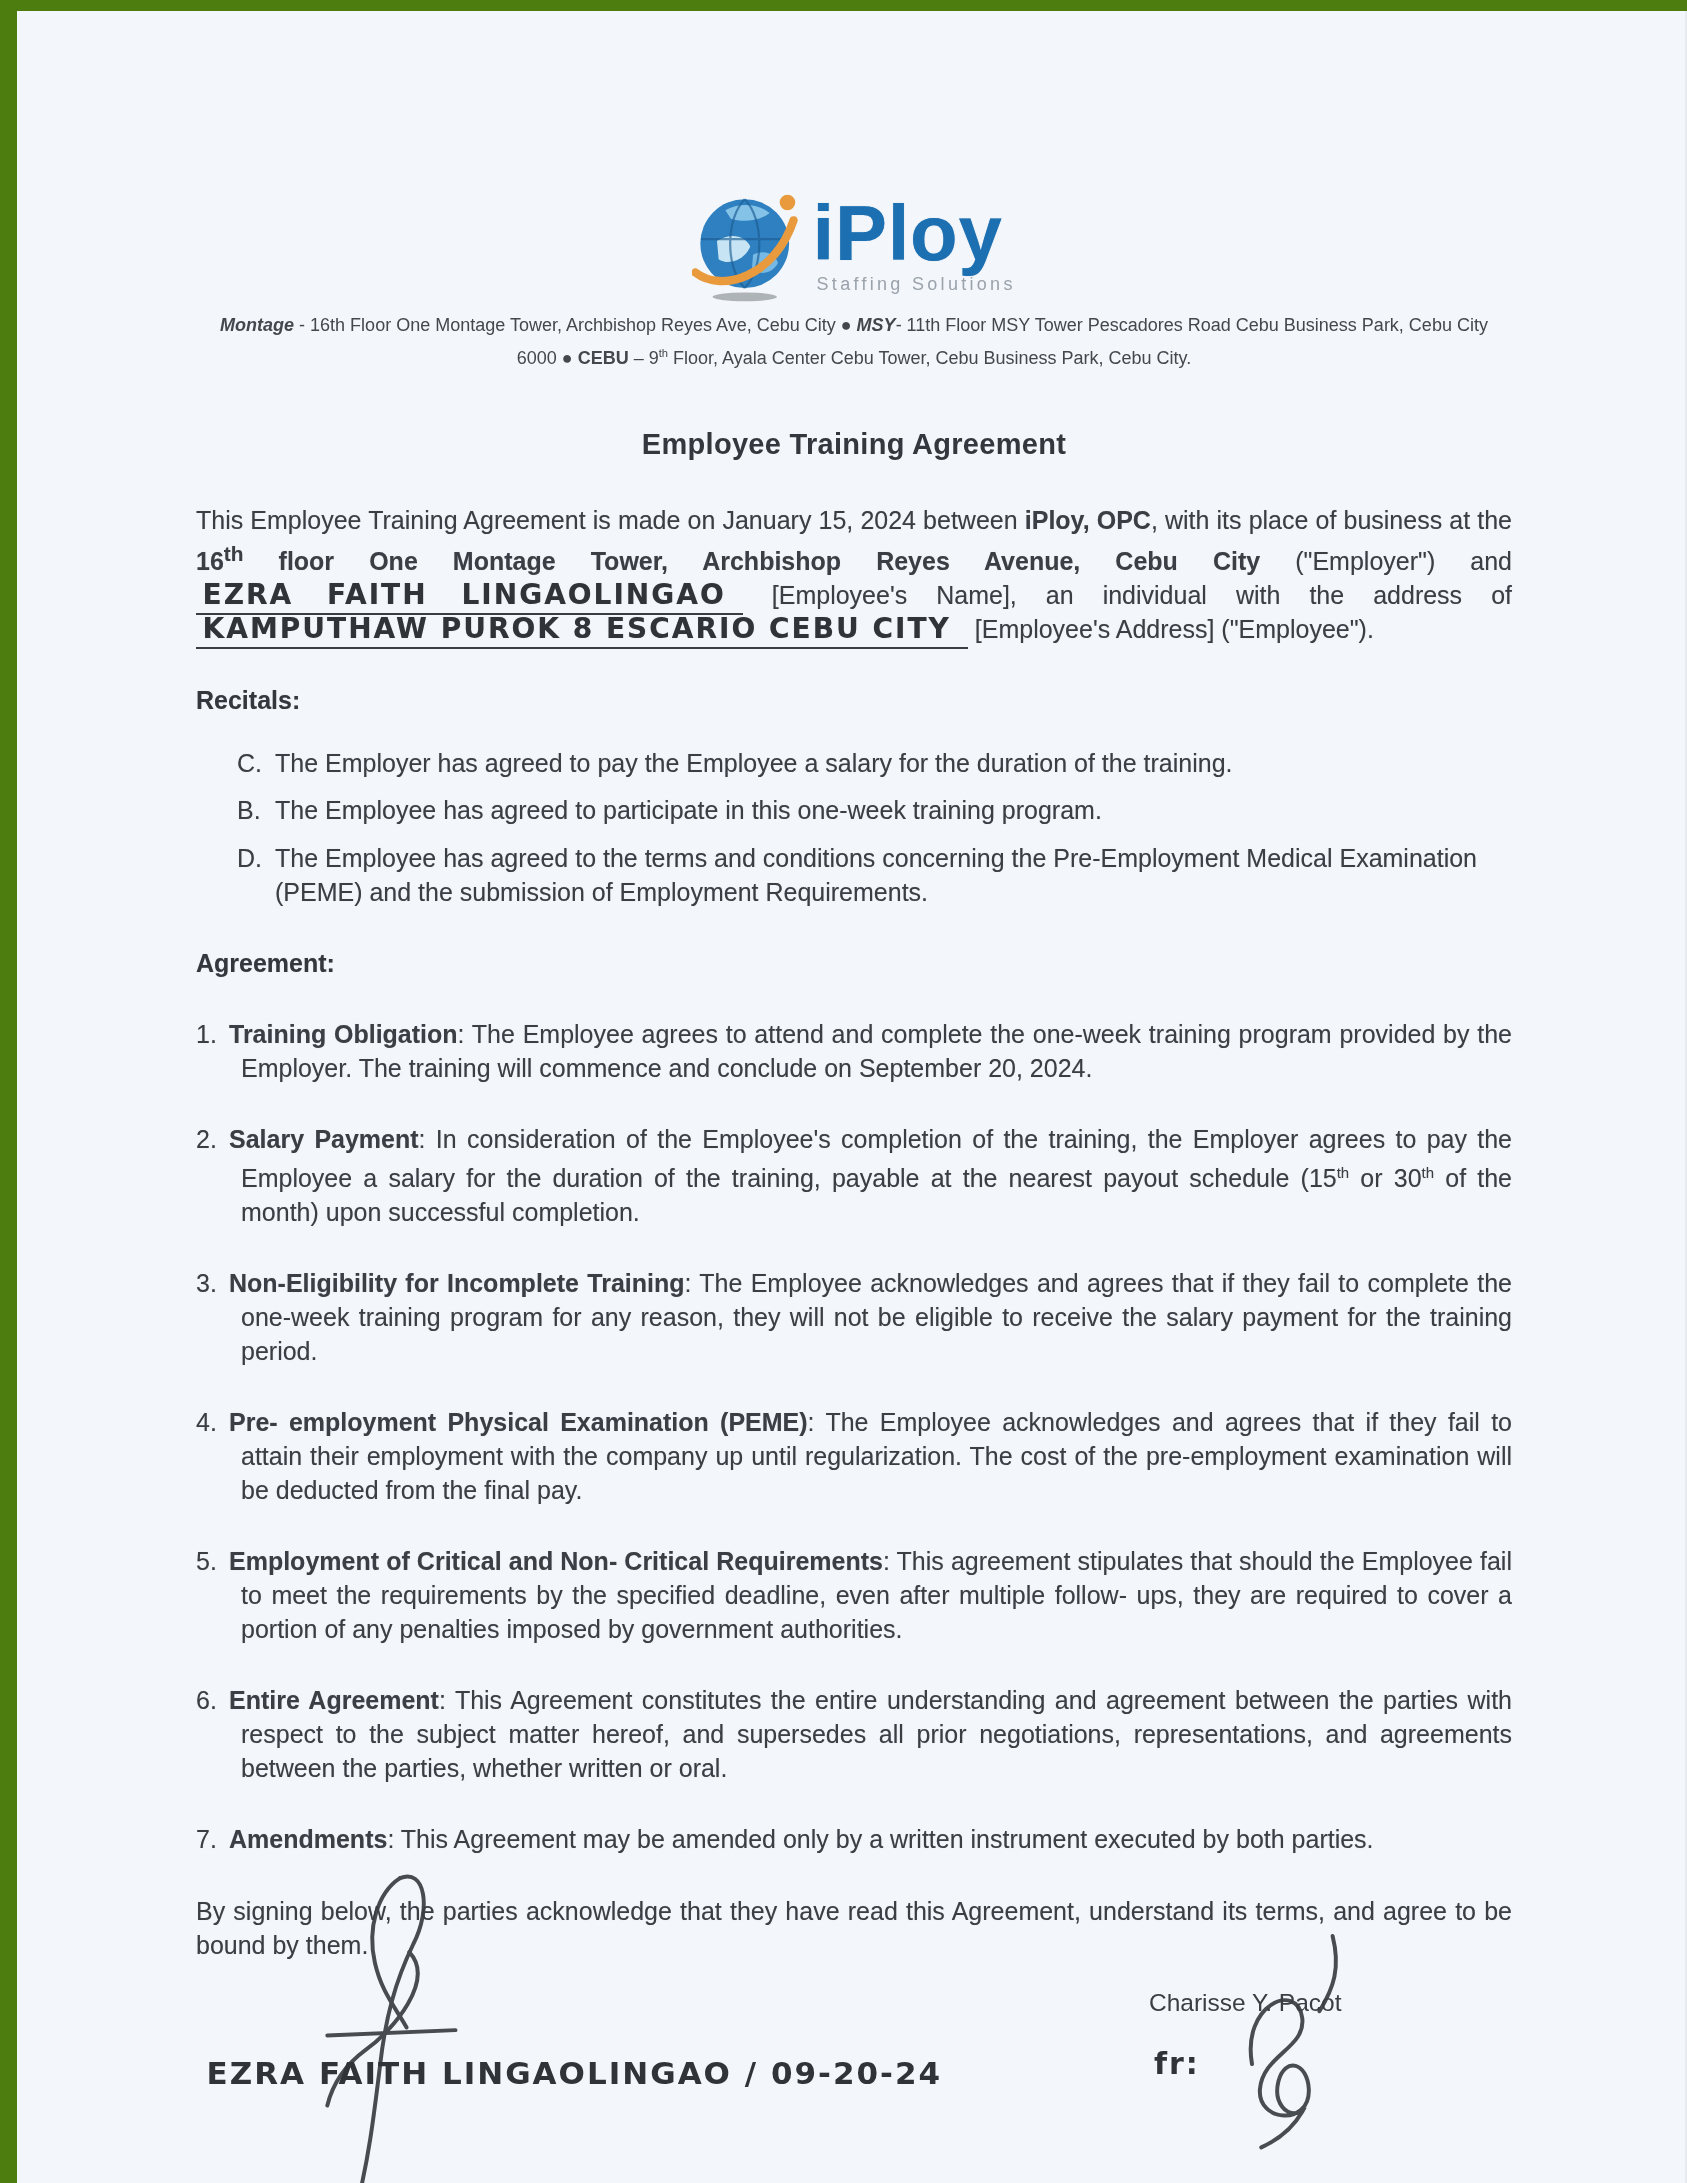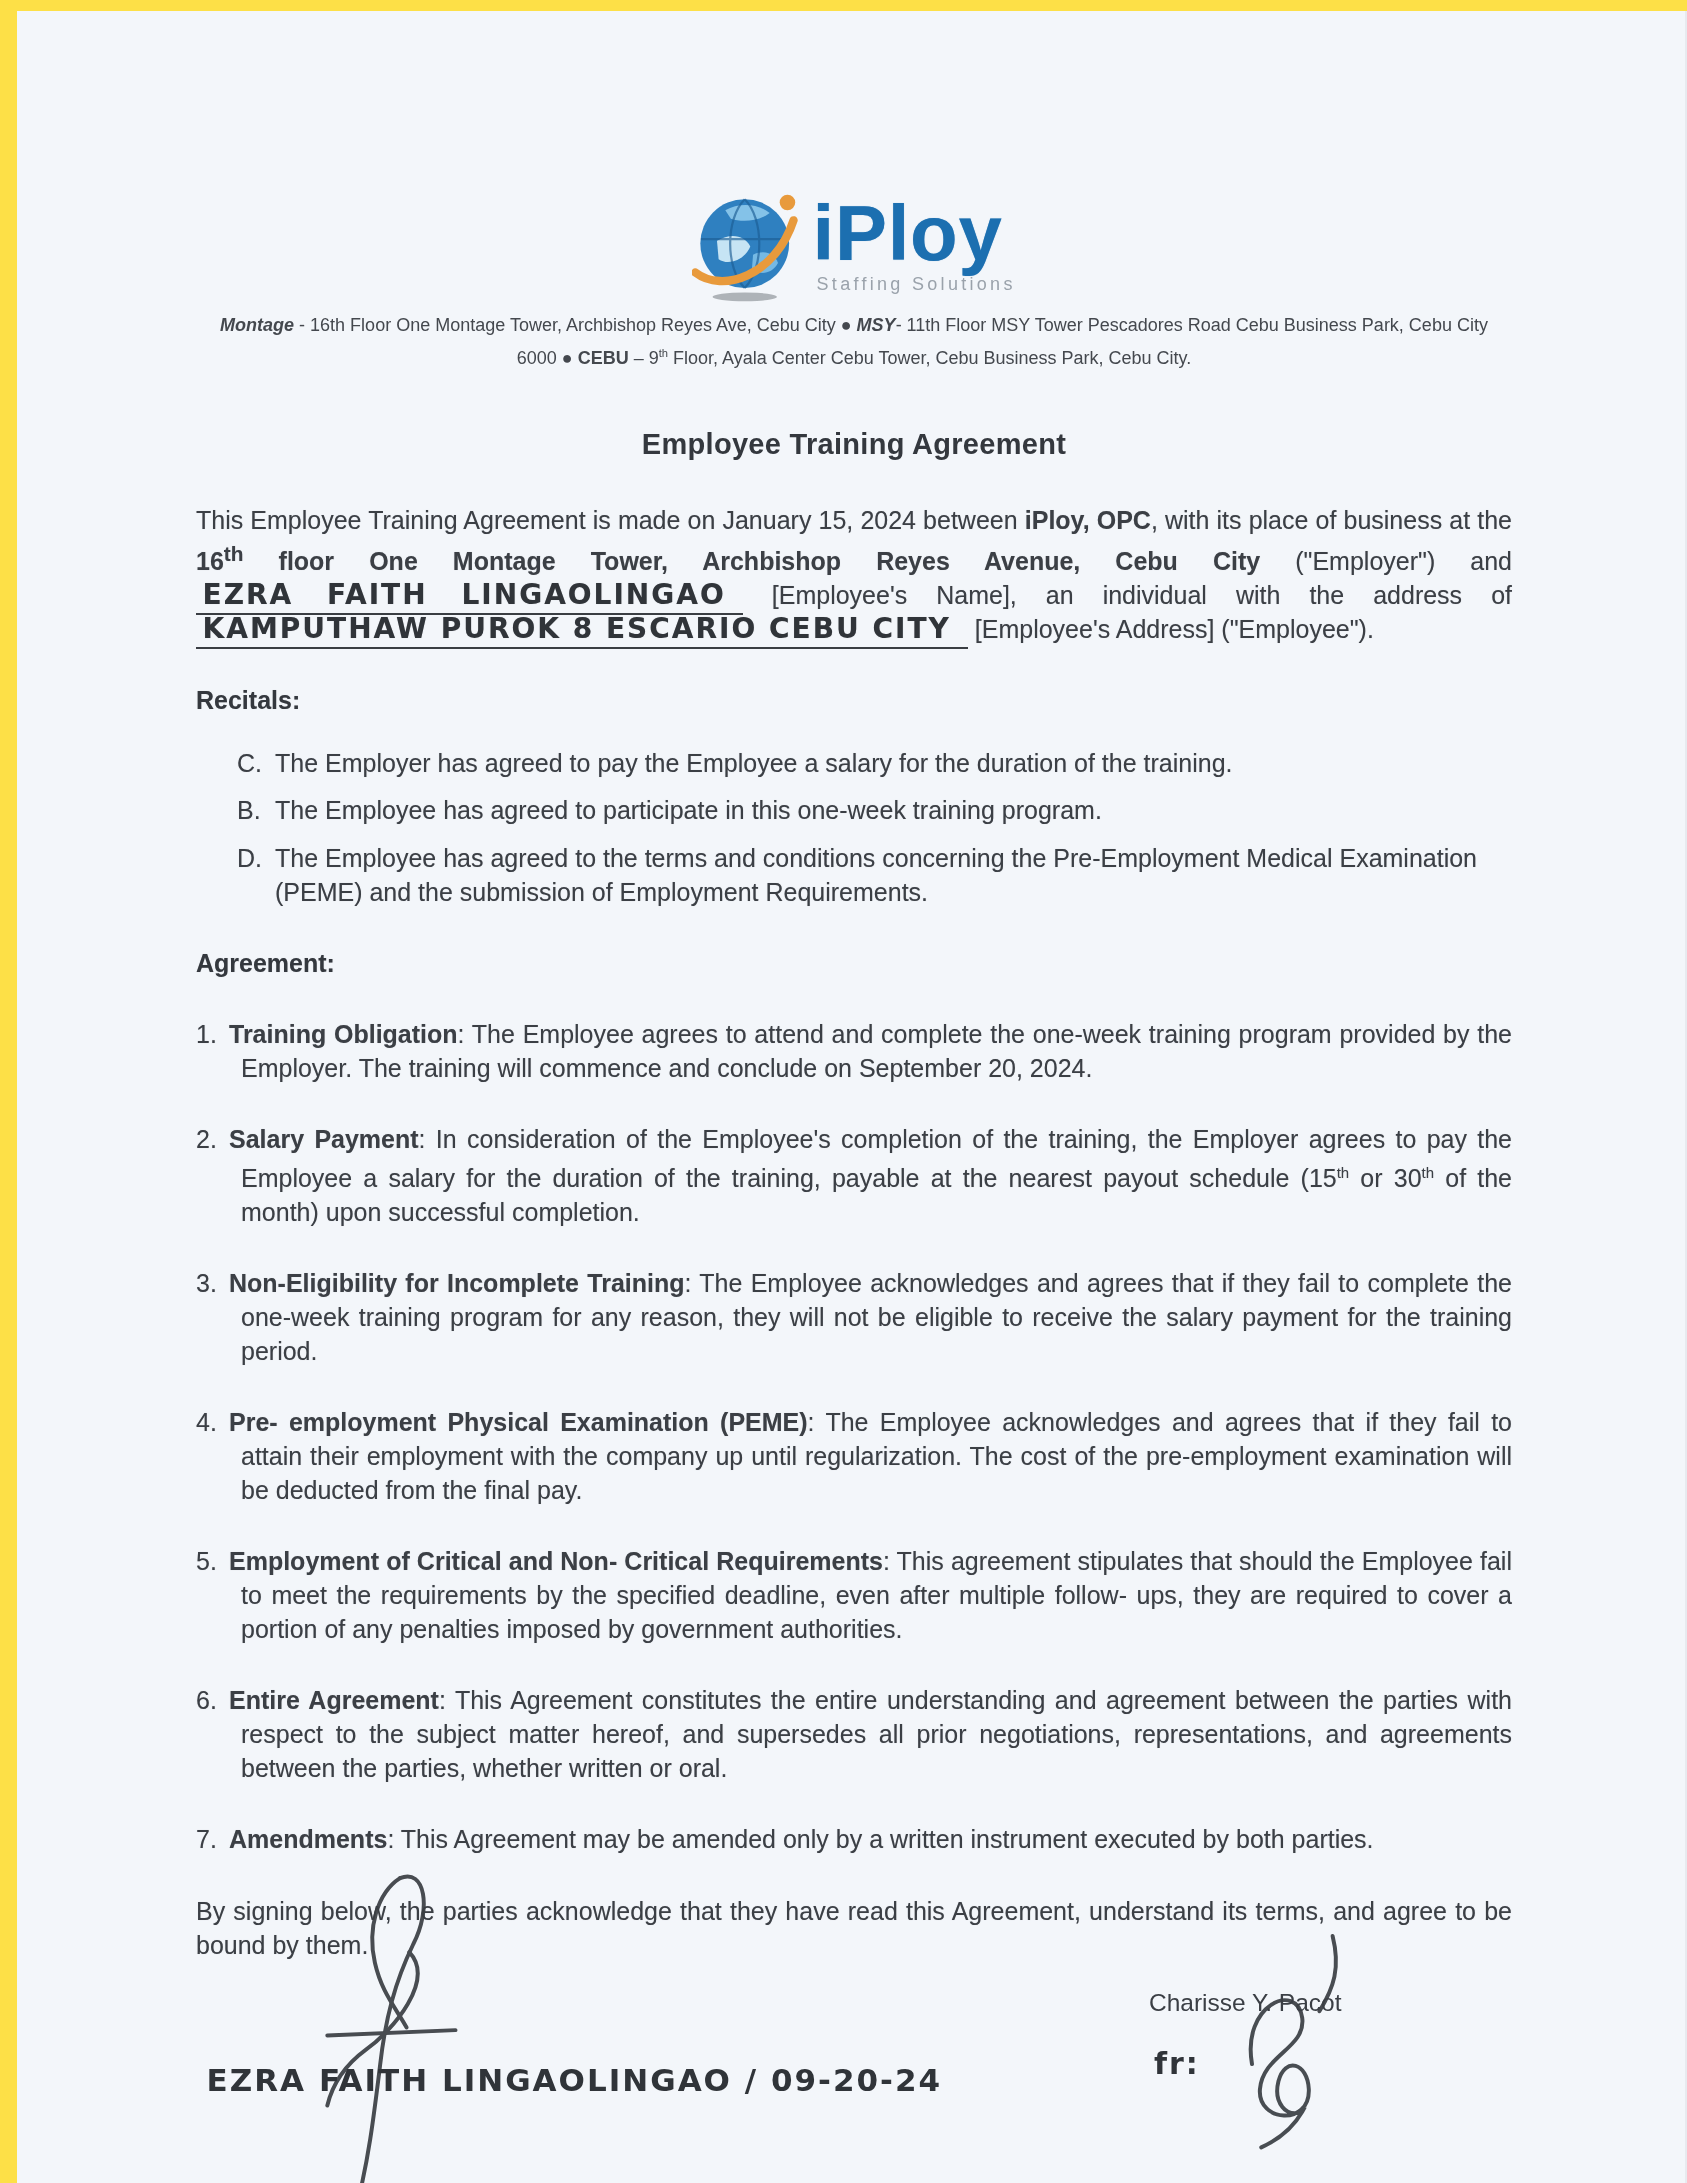--- a/index.html
+++ b/index.html
@@ -1,16 +1,16 @@
 <!DOCTYPE html>
 <html style="font-size:10.6px"><head>
 <meta charset="utf-8">
 <style>
   html,body{margin:0;padding:0;background:#ffffff;}
-  .page{position:relative;width:1687px;height:2183px;background:#fde047;overflow:hidden;
+  .page{position:relative;width:1687px;height:2183px;background:#4d7c0f;overflow:hidden;
         font-family:"Liberation Sans",sans-serif;color:#3b3f45;}
   .paper{position:absolute;left:17px;top:10.6px;right:0;bottom:0;background:#f3f6fa;
          box-shadow:inset -2px 0 0 #e7eaef;}
   .content{position:absolute;left:179px;right:175px;top:0;}
 
   
   .logo-row{margin-top:177px;display:flex;justify-content:center;align-items:center;gap:9.3px;}
   .globe{flex:0 0 auto;}
   .logo-text{display:flex;flex-direction:column;}
   .brand{font-size:78px;font-weight:bold;color:#1c6fb0;letter-spacing:0.7px;line-height:1;
@@ -41,21 +41,21 @@
 
   .aitem{margin-top:37px;padding-left:45px;text-indent:-45px;text-align:justify;}
   .aitem .marker{display:inline-block;width:33px;text-indent:0;}
   .aitem sup{font-size:15px;}
 
   .closing{margin-top:38px;text-align:justify;}
 
   
   .sig-area{position:relative;margin-top:30px;height:198px;}
   .sig-name-printed{position:absolute;left:953px;top:-2.6px;font-size:24.5px;color:#3b3f45;}
-  .sig-hand-row{position:absolute;left:10.6px;top:70px;font-size:31px;}
+  .sig-hand-row{position:absolute;left:10.6px;top:63px;font-size:31px;}
   .sig-fr{position:absolute;left:958px;top:54px;font-size:30px;}
   .sig-svg-left{position:absolute;left:93px;top:-126px;overflow:visible;}
   .sig-svg-right{position:absolute;left:1032px;top:-60px;overflow:visible;}
 </style>
 </head>
 <body>
 
 <div class="page">
   <div class="paper">
     <div class="content">

